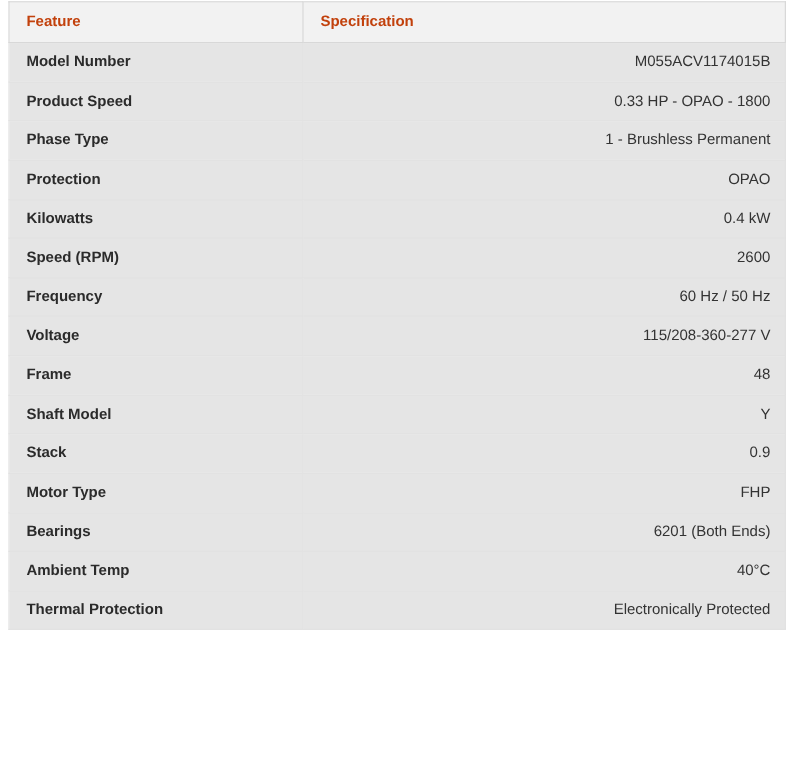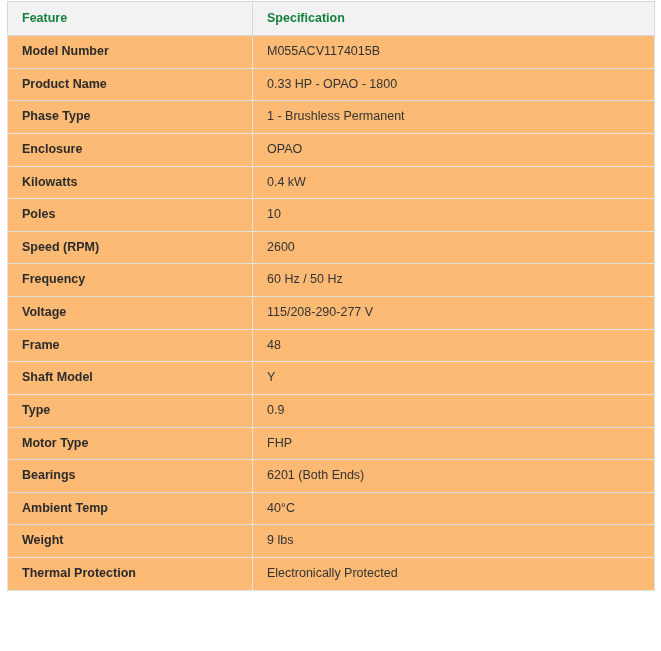--- a/index.html
+++ b/index.html
@@ -29,41 +29,42 @@
     border-top: none;
   }
   table.spec-table col.col-feature { width: 245px; }
   table.spec-table col.col-spec { width: 402px; }
 
   table.spec-table thead th {
     background: #f2f2f2;
     text-align: left;
     font-weight: bold;
     font-size: 12.5px;
-    color: #15803d;
+    color: #c2410c;
     padding: 9px 12px 9px 14px;
     border: 1px solid #d8d8d8;
     border-top: 1px solid #d8d8d8;
     line-height: 1.2;
   }
   table.spec-table tbody td {
     padding: 8px 12px 8px 14px;
     border: 1px solid #e2e2e2;
     line-height: 1.25;
     vertical-align: middle;
-    background: #fdba74;
+    background: #e5e5e5;
     height: 13px;
   }
   table.spec-table tbody td.feature-cell {
     font-weight: bold;
     color: #2b2b2b;
   }
   table.spec-table tbody td.value-cell {
     font-weight: normal;
     color: #333333;
+    text-align: right;
   }
 </style>
 </head>
 <body>
 
 <div class="spec-wrap">
   <table class="spec-table">
     <colgroup>
       <col class="col-feature">
       <col class="col-spec">
@@ -73,78 +74,70 @@
         <th>Feature</th>
         <th>Specification</th>
       </tr>
     </thead>
     <tbody id="table-body">
         <tr>
           <td class="feature-cell">Model Number</td>
           <td class="value-cell">M055ACV1174015B</td>
         </tr>
         <tr>
-          <td class="feature-cell">Product Name</td>
+          <td class="feature-cell">Product Speed</td>
           <td class="value-cell">0.33 HP - OPAO - 1800</td>
         </tr>
         <tr>
           <td class="feature-cell">Phase Type</td>
           <td class="value-cell">1 - Brushless Permanent</td>
         </tr>
         <tr>
-          <td class="feature-cell">Enclosure</td>
+          <td class="feature-cell">Protection</td>
           <td class="value-cell">OPAO</td>
         </tr>
         <tr>
           <td class="feature-cell">Kilowatts</td>
           <td class="value-cell">0.4 kW</td>
-        </tr>
-        <tr>
-          <td class="feature-cell">Poles</td>
-          <td class="value-cell">10</td>
         </tr>
         <tr>
           <td class="feature-cell">Speed (RPM)</td>
           <td class="value-cell">2600</td>
         </tr>
         <tr>
           <td class="feature-cell">Frequency</td>
           <td class="value-cell">60 Hz / 50 Hz</td>
         </tr>
         <tr>
           <td class="feature-cell">Voltage</td>
-          <td class="value-cell">115/208-290-277 V</td>
+          <td class="value-cell">115/208-360-277 V</td>
         </tr>
         <tr>
           <td class="feature-cell">Frame</td>
           <td class="value-cell">48</td>
         </tr>
         <tr>
           <td class="feature-cell">Shaft Model</td>
           <td class="value-cell">Y</td>
         </tr>
         <tr>
-          <td class="feature-cell">Type</td>
+          <td class="feature-cell">Stack</td>
           <td class="value-cell">0.9</td>
         </tr>
         <tr>
           <td class="feature-cell">Motor Type</td>
           <td class="value-cell">FHP</td>
         </tr>
         <tr>
           <td class="feature-cell">Bearings</td>
           <td class="value-cell">6201 (Both Ends)</td>
         </tr>
         <tr>
           <td class="feature-cell">Ambient Temp</td>
           <td class="value-cell">40°C</td>
         </tr>
         <tr>
-          <td class="feature-cell">Weight</td>
-          <td class="value-cell">9 lbs</td>
-        </tr>
-        <tr>
           <td class="feature-cell">Thermal Protection</td>
           <td class="value-cell">Electronically Protected</td>
         </tr>
       </tbody>
   </table>
 </div>
 
 </body></html>

